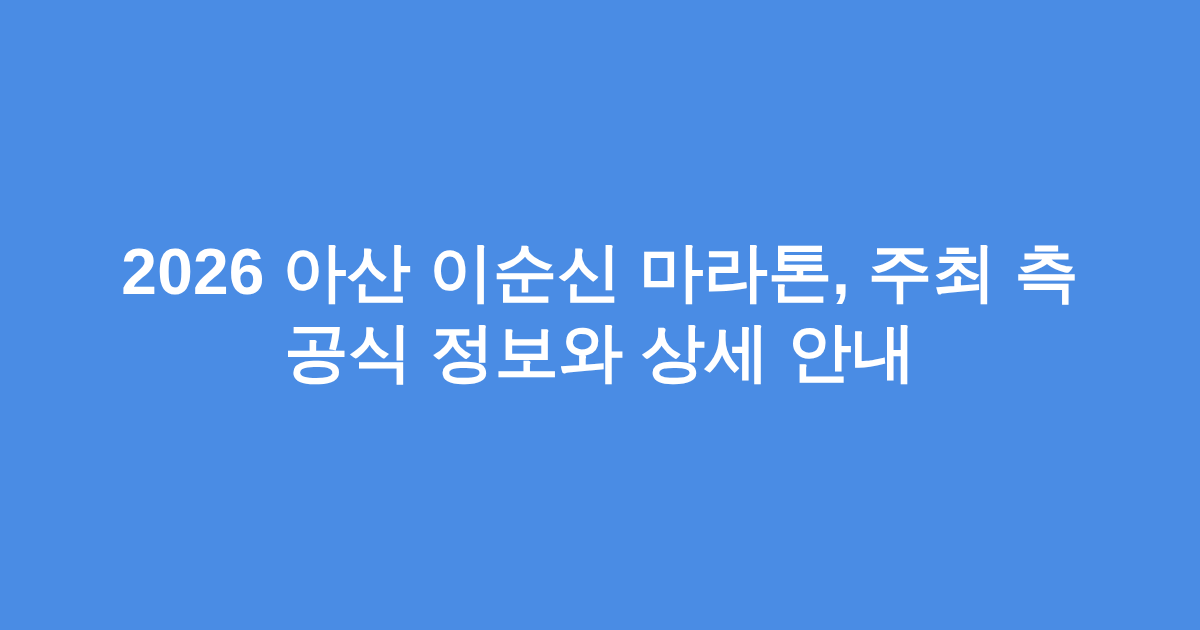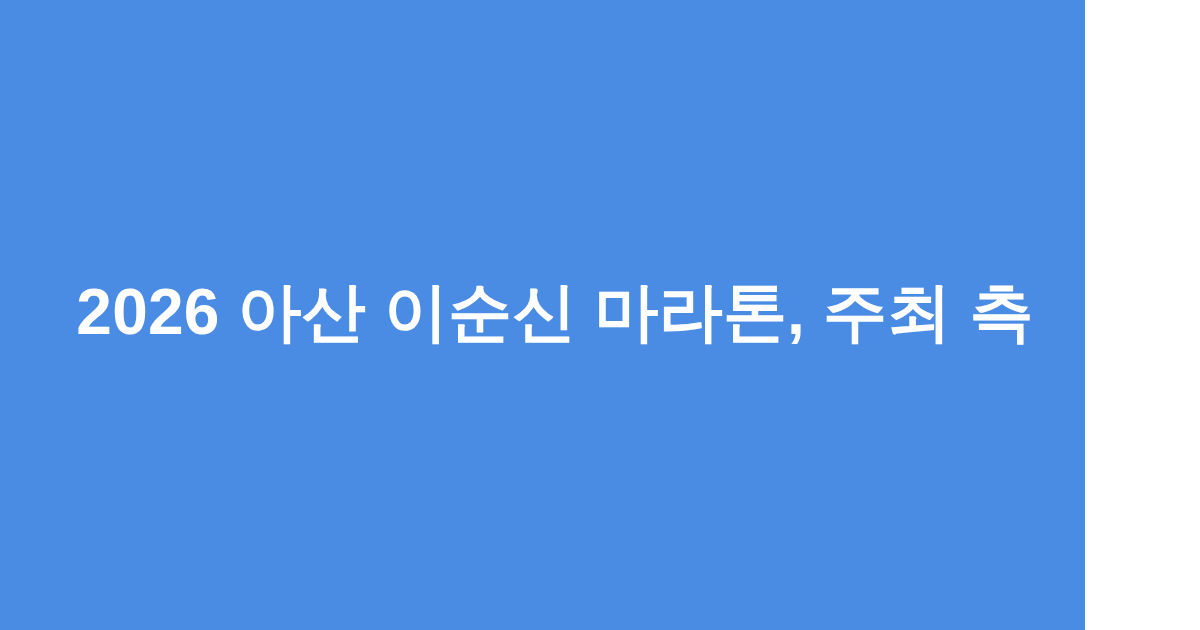--- a/index.html
+++ b/index.html
@@ -11,26 +11,26 @@
   body {
     width: 1200px;
     height: 630px;
     overflow: hidden;
     font-family: "Liberation Sans", "DejaVu Sans", sans-serif;
   }
 
   #og-card {
     position: relative;
     box-sizing: border-box;
-    width: 1085px;
+    width: 1200px;
     height: 630px;
     background: #4a8ce4;
     display: flex;
     align-items: center;
-    justify-content: flex-end;
+    justify-content: center;
     overflow: hidden;
   }
 
   #title-block {
     width: 1060px;
     padding: 0 40px;
     box-sizing: border-box;
     text-align: center;
     margin-top: -6px;
   }
@@ -52,16 +52,17 @@
 </style>
 </head>
 <body>
 
 <div id="og-card" style="background: rgb(74, 140, 228);">
 
   <div id="title-block">
 
     <span class="title-line" style="color: rgb(255, 255, 255);">2026 아산 이순신 마라톤, 주최 측</span>
 
+    <span class="title-line" style="color: rgb(255, 255, 255);">공식 정보와 상세 안내</span>
 
   </div>
 
 </div>
 
 </body></html>

